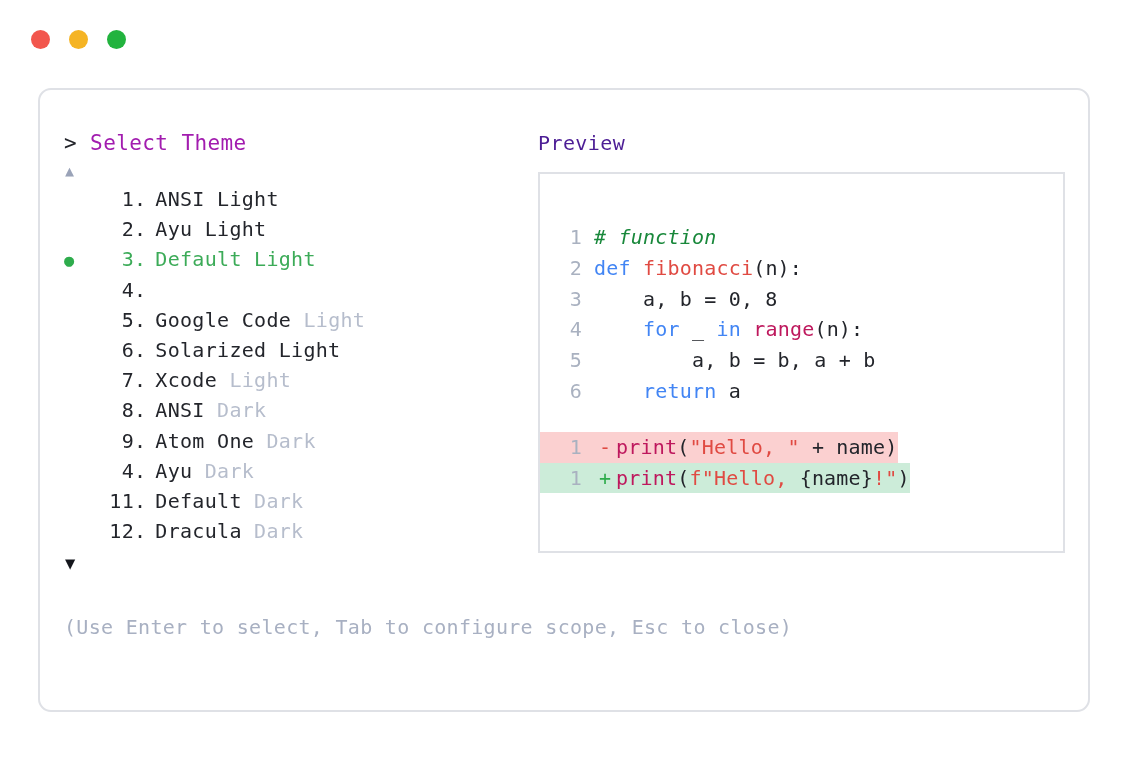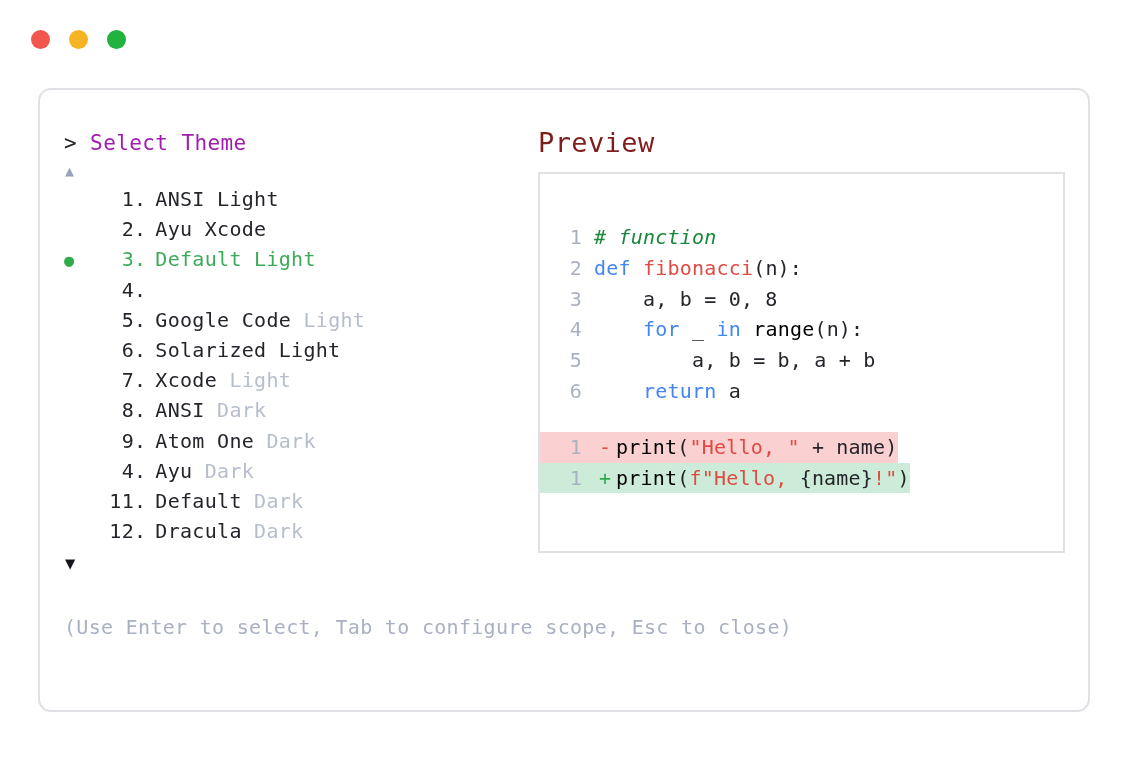--- a/index.html
+++ b/index.html
@@ -125,23 +125,23 @@
   .theme-row.selected .row-variant-muted { color: #3cab58; }
 
   
   #preview-pane {
     position: absolute;
     left: 498px;
     top: 38px;
     width: 530px;
   }
   #preview-title {
-    font-size: 27px;
-    line-height: 30px;
-    color: #7f1d1d;
+    font-size: 20px;
+    line-height: 30px;
+    color: #4c1d95;
     letter-spacing: 0.4px;
     margin-bottom: 14px;
   }
   #preview-panel {
     box-sizing: border-box;
     width: 527px;
     height: 381px;
     border: 2px solid #dfe1e6;
     background: #ffffff;
     padding: 48px 0 0 0;
@@ -161,21 +161,21 @@
     width: 20px;
     flex: 0 0 20px;
     text-align: right;
     color: #a9b1c0;
     padding-right: 12px;
   }
   .code-body { color: #23252b; }
   .tok-comment  { color: #19883b; font-style: italic; }
   .tok-keyword  { color: #4285f4; }
   .tok-func     { color: #e04a42; }
-  .tok-builtin  { color: #000000; }
+  .tok-builtin  { color: #be185d; }
   .tok-string   { color: #e04a42; }
   .tok-plain    { color: #23252b; }
 
   #diff-block { margin-top: 25px; }
   .diff-line {
     display: flex;
     align-items: baseline;
     height: 30.8px;
     line-height: 30.8px;
     font-size: 20px;
@@ -223,21 +223,21 @@
       <div id="prompt-line">
         <span id="prompt-caret">&gt;</span>
         <span>&nbsp;</span>
         <span id="prompt-title">Select Theme</span>
       </div>
 
       <div id="scroll-up-arrow">▲</div>
 
       <ul id="theme-list">
           <li class="theme-row"><span class="row-bullet">●</span><span class="row-index">1</span><span class="row-dot">.</span><span class="row-name">ANSI Light</span></li>
-          <li class="theme-row"><span class="row-bullet">●</span><span class="row-index">2</span><span class="row-dot">.</span><span class="row-name">Ayu Xcode</span></li>
+          <li class="theme-row"><span class="row-bullet">●</span><span class="row-index">2</span><span class="row-dot">.</span><span class="row-name">Ayu Light</span></li>
           <li class="theme-row selected"><span class="row-bullet">●</span><span class="row-index">3</span><span class="row-dot">.</span><span class="row-name">Default Light</span></li>
           <li class="theme-row"><span class="row-bullet">●</span><span class="row-index">4</span><span class="row-dot">.</span></li>
           <li class="theme-row"><span class="row-bullet">●</span><span class="row-index">5</span><span class="row-dot">.</span><span class="row-name">Google Code</span><span class="row-variant-muted"> Light</span></li>
           <li class="theme-row"><span class="row-bullet">●</span><span class="row-index">6</span><span class="row-dot">.</span><span class="row-name">Solarized Light</span></li>
           <li class="theme-row"><span class="row-bullet">●</span><span class="row-index">7</span><span class="row-dot">.</span><span class="row-name">Xcode</span><span class="row-variant-muted"> Light</span></li>
           <li class="theme-row"><span class="row-bullet">●</span><span class="row-index">8</span><span class="row-dot">.</span><span class="row-name">ANSI</span><span class="row-variant-muted"> Dark</span></li>
           <li class="theme-row"><span class="row-bullet">●</span><span class="row-index">9</span><span class="row-dot">.</span><span class="row-name">Atom One</span><span class="row-variant-muted"> Dark</span></li>
           <li class="theme-row"><span class="row-bullet">●</span><span class="row-index">4</span><span class="row-dot">.</span><span class="row-name">Ayu</span><span class="row-variant-muted"> Dark</span></li>
           <li class="theme-row"><span class="row-bullet">●</span><span class="row-index">11</span><span class="row-dot">.</span><span class="row-name">Default</span><span class="row-variant-muted"> Dark</span></li>
           <li class="theme-row"><span class="row-bullet">●</span><span class="row-index">12</span><span class="row-dot">.</span><span class="row-name">Dracula</span><span class="row-variant-muted"> Dark</span></li>

